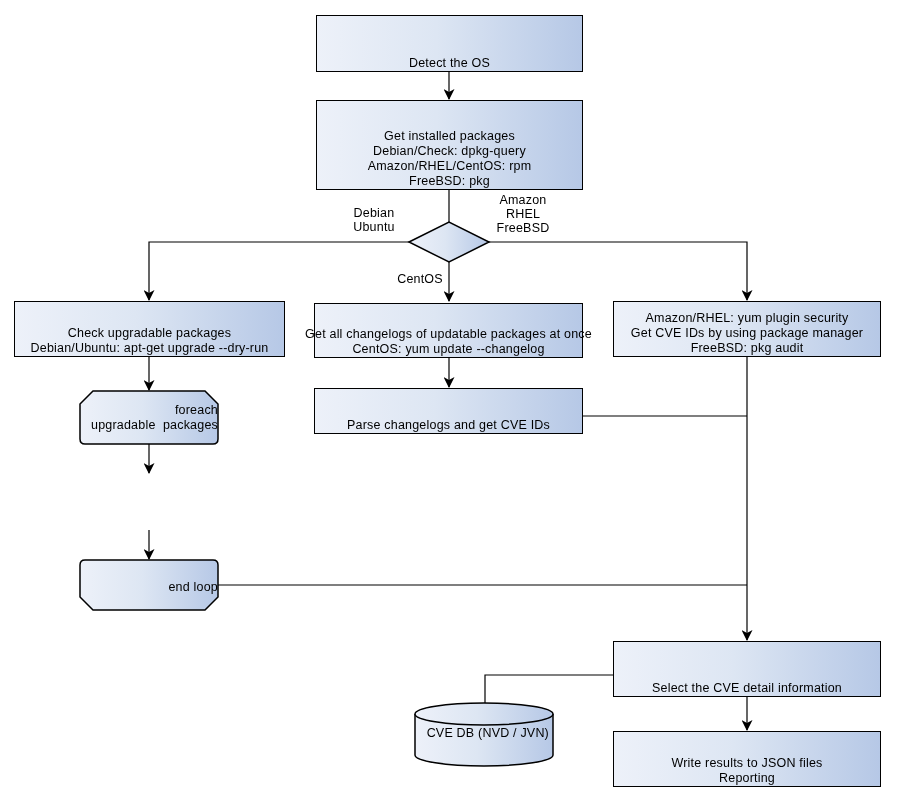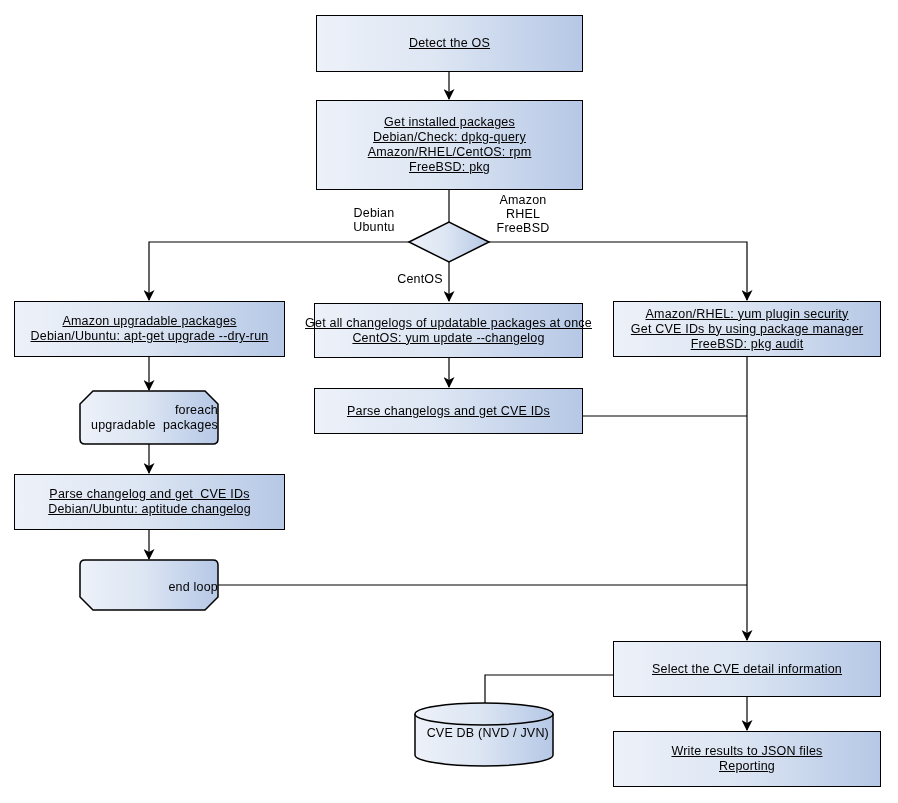--- a/index.html
+++ b/index.html
@@ -17,24 +17,23 @@
   svg.layer {
     position: absolute; left: 0; top: 0;
   }
   .node {
     position: absolute;
     box-sizing: border-box;
     border: 1.5px solid #000000;
     background: linear-gradient(90deg, #edf1f9 0%, #dde6f3 45%, #b6c8e6 100%);
     display: flex;
     flex-direction: column;
-    justify-content: center;
+    justify-content: flex-end;
     align-items: center;
     text-align: center;
-    text-decoration: underline;
   }
   .overlay {
     position: absolute;
     display: flex;
     flex-direction: column;
     justify-content: center;
     align-items: flex-end;
     text-align: center;
     background: transparent;
     border: none;
@@ -106,28 +105,24 @@
   </div>
 
   <div class="node" style="left:316px; top:100px; width:267px; height:90px">
     <div class="line">Get installed packages</div>
     <div class="line">Debian/Check: dpkg-query</div>
     <div class="line">Amazon/RHEL/CentOS: rpm</div>
     <div class="line">FreeBSD: pkg</div>
   </div>
 
   <div class="node" style="left:14px; top:301px; width:271px; height:56px">
-    <div class="line">Amazon upgradable packages</div>
+    <div class="line">Check upgradable packages</div>
     <div class="line">Debian/Ubuntu: apt-get upgrade --dry-run</div>
   </div>
 
-  <div class="node" style="left:14px; top:474px; width:271px; height:56px">
-    <div class="line">Parse changelog and get  CVE IDs</div>
-    <div class="line">Debian/Ubuntu: aptitude changelog</div>
-  </div>
 
   <div class="node" style="left:314px; top:303px; width:269px; height:55px">
     <div class="line">Get all changelogs of updatable packages at once</div>
     <div class="line">CentOS: yum update --changelog</div>
   </div>
 
   <div class="node" style="left:314px; top:388px; width:269px; height:46px">
     <div class="line">Parse changelogs and get CVE IDs</div>
   </div>
 

